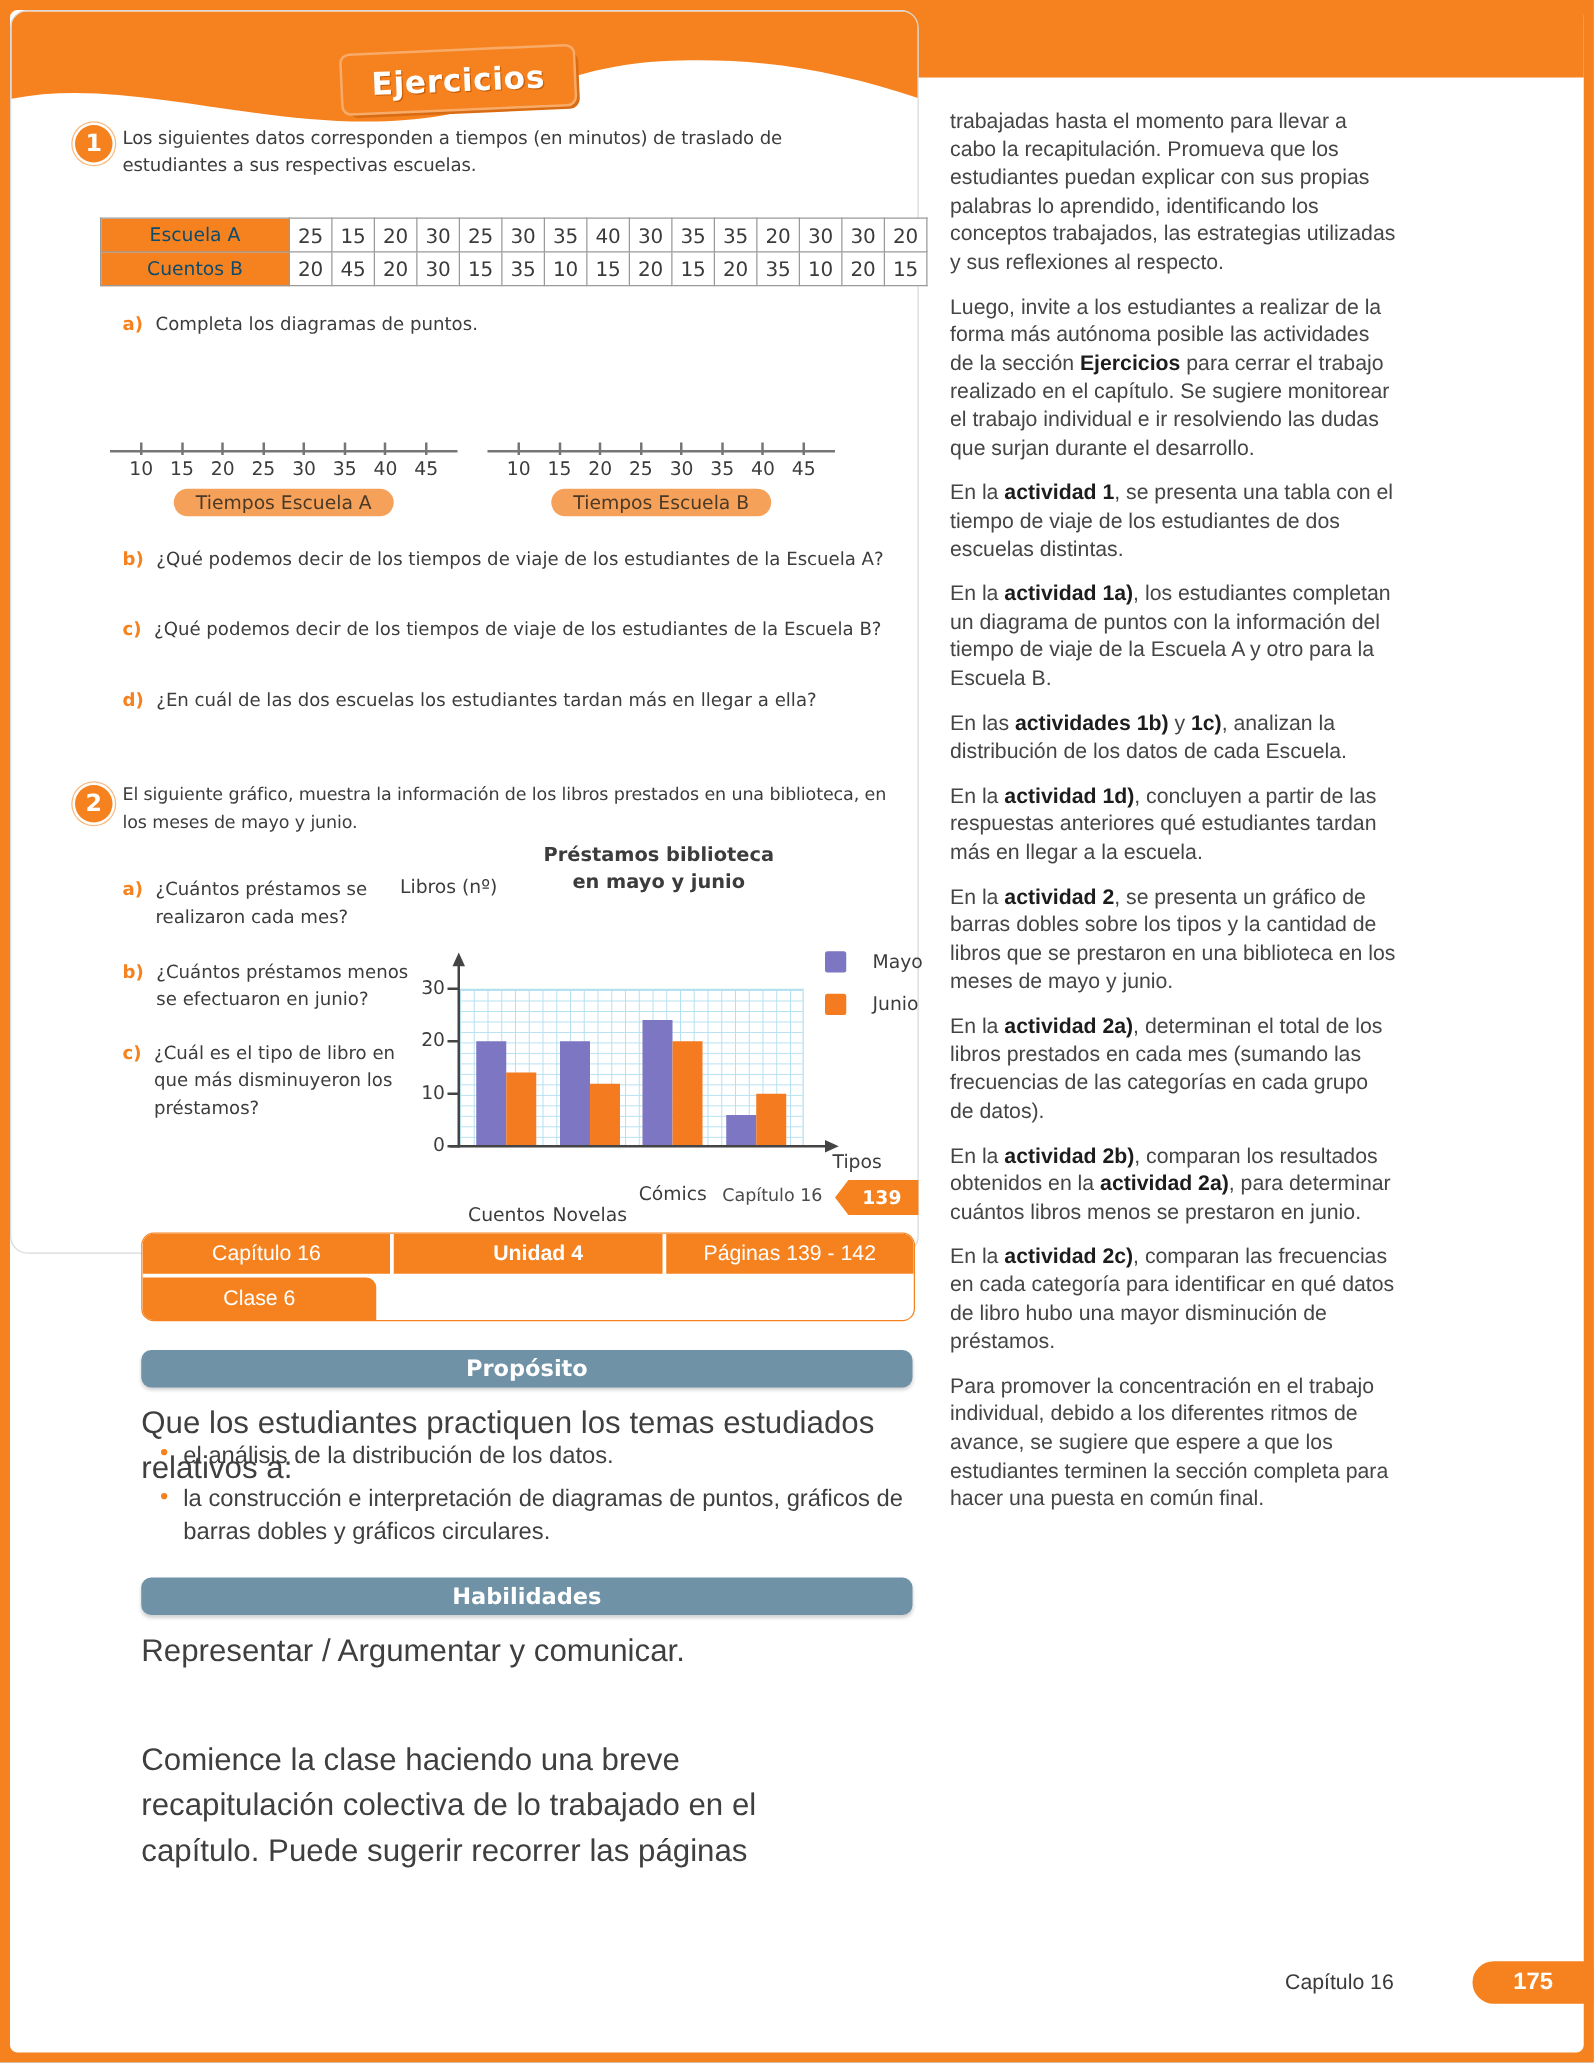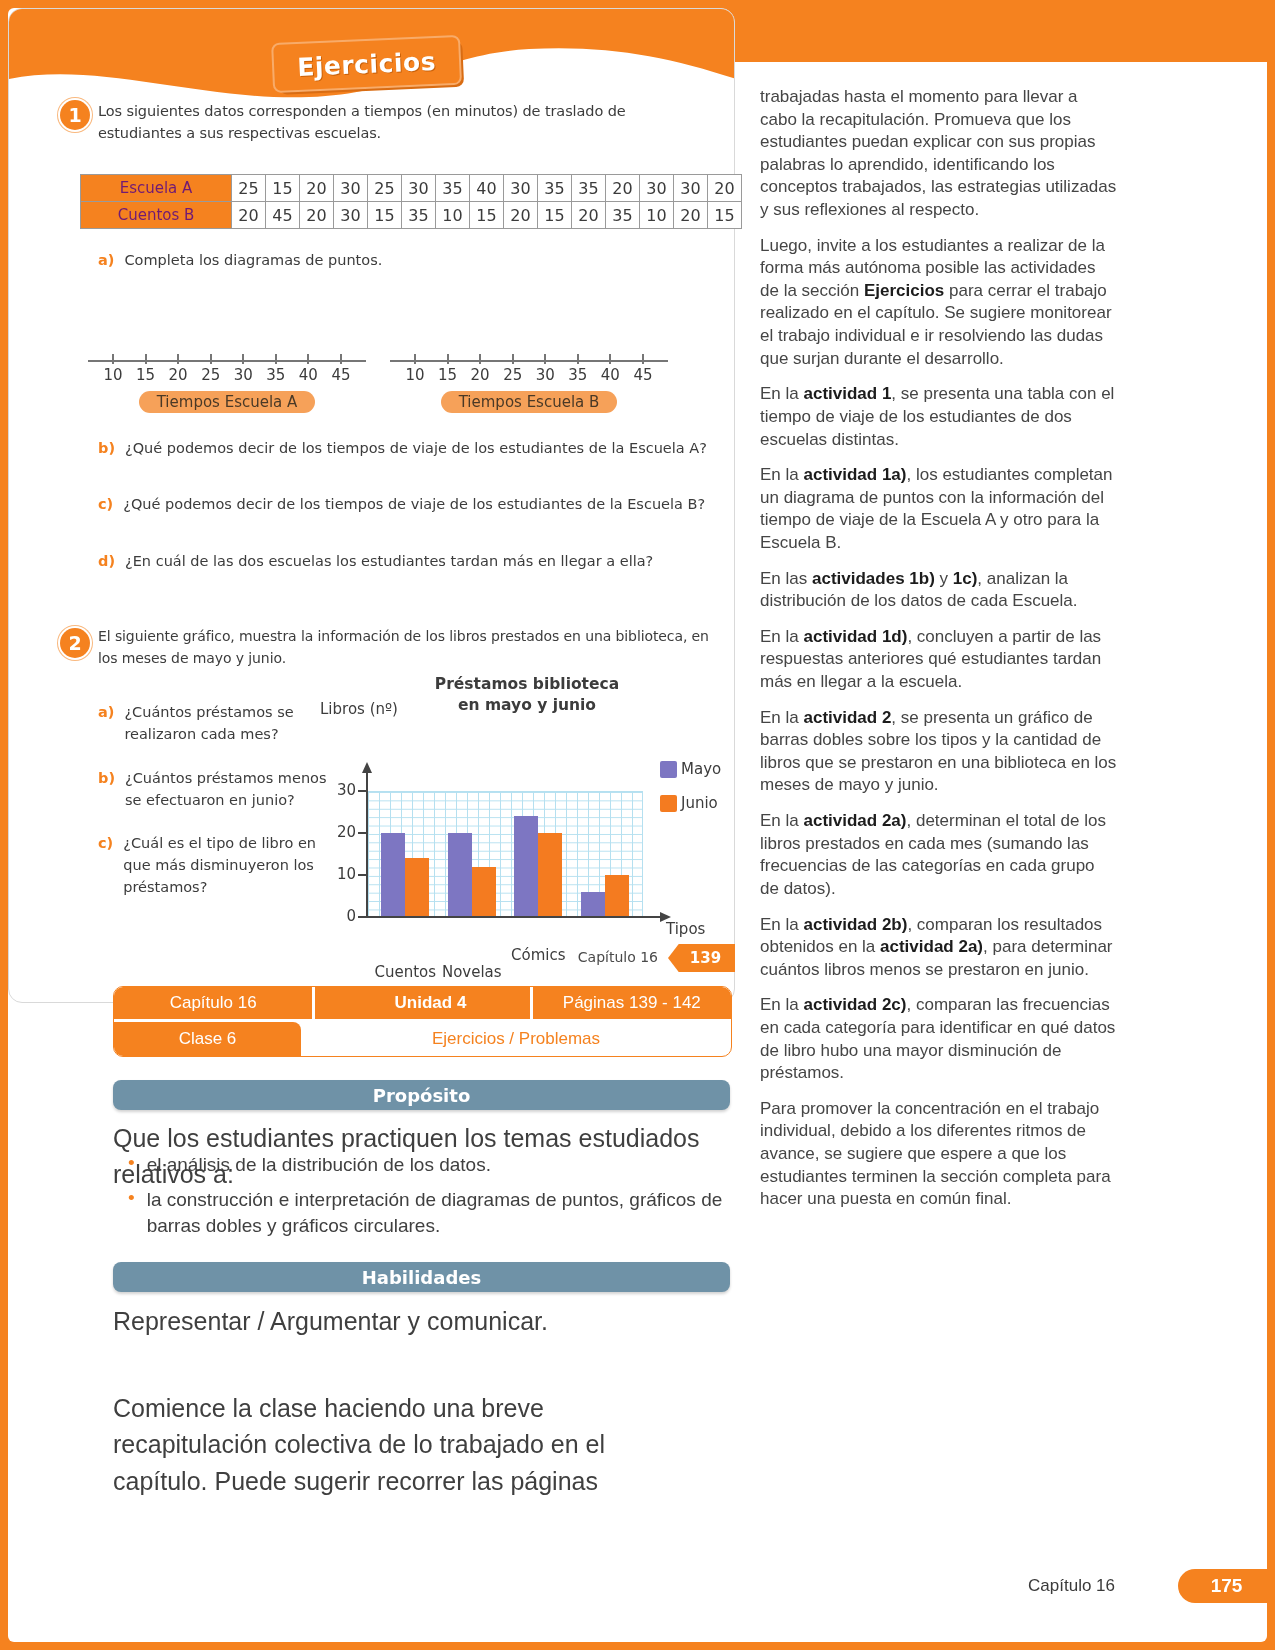--- a/index.html
+++ b/index.html
@@ -22,21 +22,21 @@
   .numcircle{position:absolute;width:30px;height:30px;border-radius:50%;background:#F5821F;color:#fff;
              display:flex;align-items:center;justify-content:center;font-size:19px;font-weight:bold;
              box-shadow:0 0 0 2px #fff,0 0 0 3px #f9b87e;}
   .ptext{position:absolute;color:#3c3c3c;font-size:14.5px;line-height:1.55;letter-spacing:-.1px;}
   .qitem{position:absolute;color:#3c3c3c;font-size:14.5px;line-height:1.5;display:flex;gap:10px;}
   .qkey{color:#F5821F;font-weight:bold;flex:0 0 auto;}
 
   
   .etable{position:absolute;left:80px;top:174px;border-collapse:collapse;}
   .ecell{border:1px solid #9a9a9a;width:31px;height:24px;text-align:center;font-size:16px;color:#3b3b3b;background:#fff;}
-  .elabel{width:148px;background:#F5821F;color:#701a75;font-size:15px;}
+  .elabel{width:148px;background:#F5821F;color:#0c4a6e;font-size:15px;}
 
   
   .nline{position:absolute;width:278px;}
   .nl-axis{height:2px;background:#767676;}
   .nl-ticks{display:flex;justify-content:space-between;padding:0 12px;margin-top:-8px;}
   .nl-tick{display:flex;flex-direction:column;align-items:center;width:26px;}
   .nl-mark{width:2px;height:10px;background:#767676;}
   .nl-num{font-size:15px;color:#3c3c3c;margin-top:2px;}
   .nl-pill{margin:7px auto 10px;width:fit-content;padding:2px 18px;background:#F6A159;border-radius:13px;
            font-size:15px;color:#4a3926;}
@@ -58,21 +58,21 @@
         background-size:11px 8.4px;border-top:1px solid #B5E0F0;border-right:1px solid #B5E0F0;
         display:flex;align-items:flex-end;justify-content:space-around;padding:0 4px;box-sizing:border-box;}
   .bargroup{position:relative;display:flex;align-items:flex-end;}
   .bar{width:24px;}
   .cat-label{position:absolute;top:130px;left:50%;transform:translateX(-50%);white-space:nowrap;
              font-size:15px;color:#3c3c3c;}
   .xlabel{position:absolute;left:354px;top:252px;font-size:15px;color:#3c3c3c;}
   .ytick-label{position:absolute;width:42px;text-align:right;font-size:15px;color:#3c3c3c;}
   .ytick-dash{position:absolute;width:9px;height:2px;background:#444;}
   .legend{position:absolute;left:348px;top:92px;}
-  .legend-item{display:flex;align-items:center;gap:4px;margin-bottom:16px;}
+  .legend-item{display:flex;align-items:center;gap:21px;margin-bottom:16px;}
   .legend-swatch{width:17px;height:17px;border-radius:2px;}
   .legend-label{font-size:15px;color:#3c3c3c;}
 
   .panel-footer{position:absolute;left:540px;top:944px;width:195px;height:28px;}
   .pf-chapter{position:absolute;left:0;top:5px;width:118px;text-align:right;font-size:14px;color:#4a4a4a;}
   .pf-badge{position:absolute;right:0;top:0;width:67px;height:28px;background:#F5821F;color:#fff;
             font-size:15px;font-weight:bold;display:flex;align-items:center;justify-content:center;
             padding-left:8px;box-sizing:border-box;
             clip-path:polygon(0 50%,16% 0,100% 0,100% 100%,16% 100%);}
 
@@ -341,21 +341,20 @@
   </div>
 
   <div class="itable">
     <div class="irow1" id="itable-row1">
         <div class="irow1-cell">Capítulo 16</div>
         <div class="irow1-cell bold">Unidad 4</div>
         <div class="irow1-cell">Páginas 139 - 142</div>
       </div>
     <div class="irow2">
       <div class="irow2-left">Clase 6</div>
-      <div class="irow2-right">Ejercicios / Problemas</div>
     </div>
   </div>
 
   <div class="secbar" style="top:1080px;">Propósito</div>
   <div class="teach-text" style="top:1120px;">Que los estudiantes practiquen los temas estudiados relativos a:</div>
   <div class="bullets" style="top:1152px;" id="proposito-bullets">
       <div class="bullet-row">
         <span class="bullet-dot">•</span>
         <span>el análisis de la distribución de los datos.</span>
       </div>

